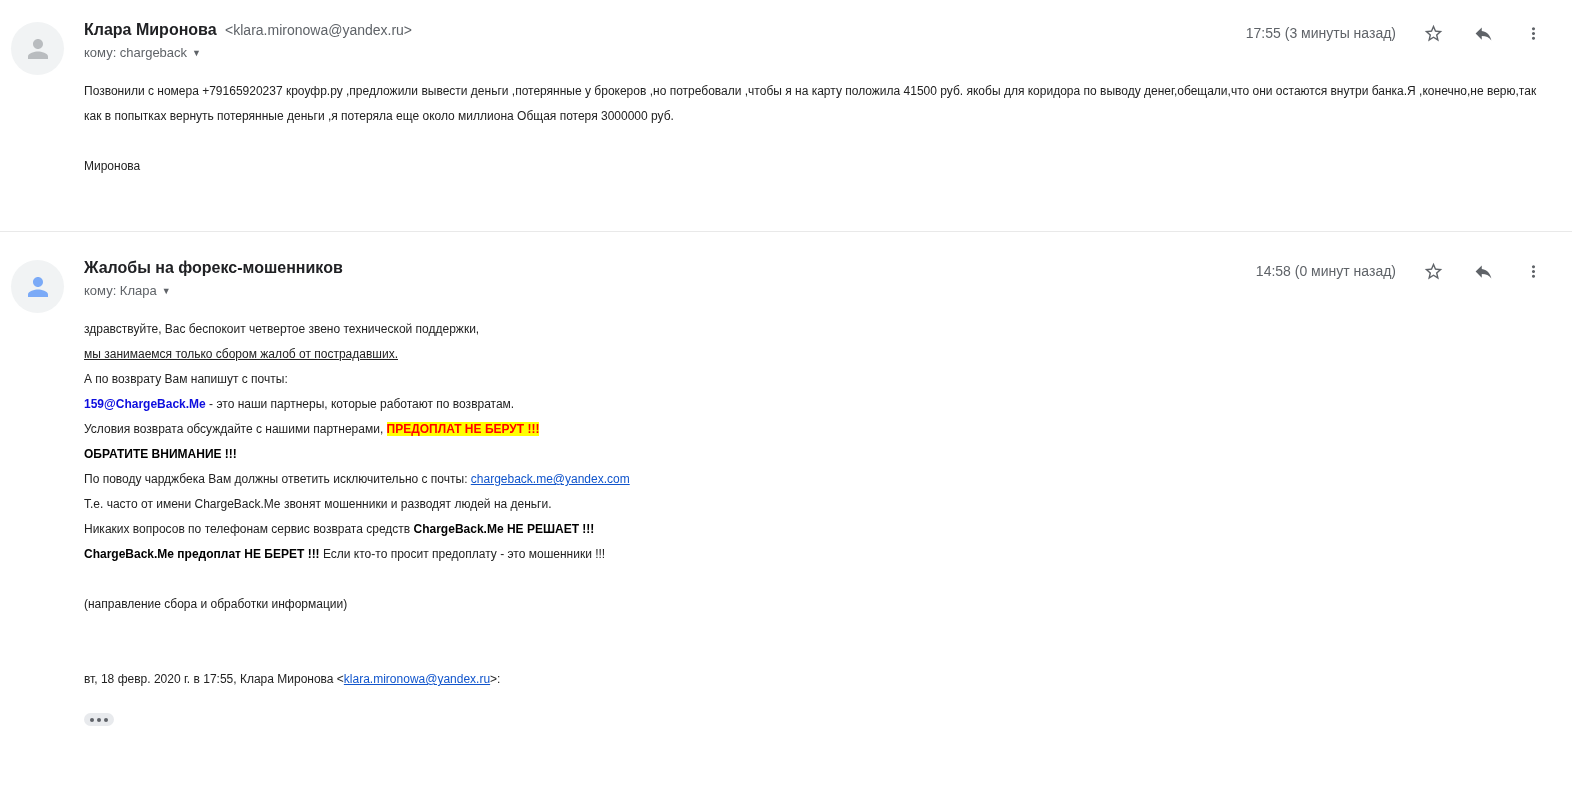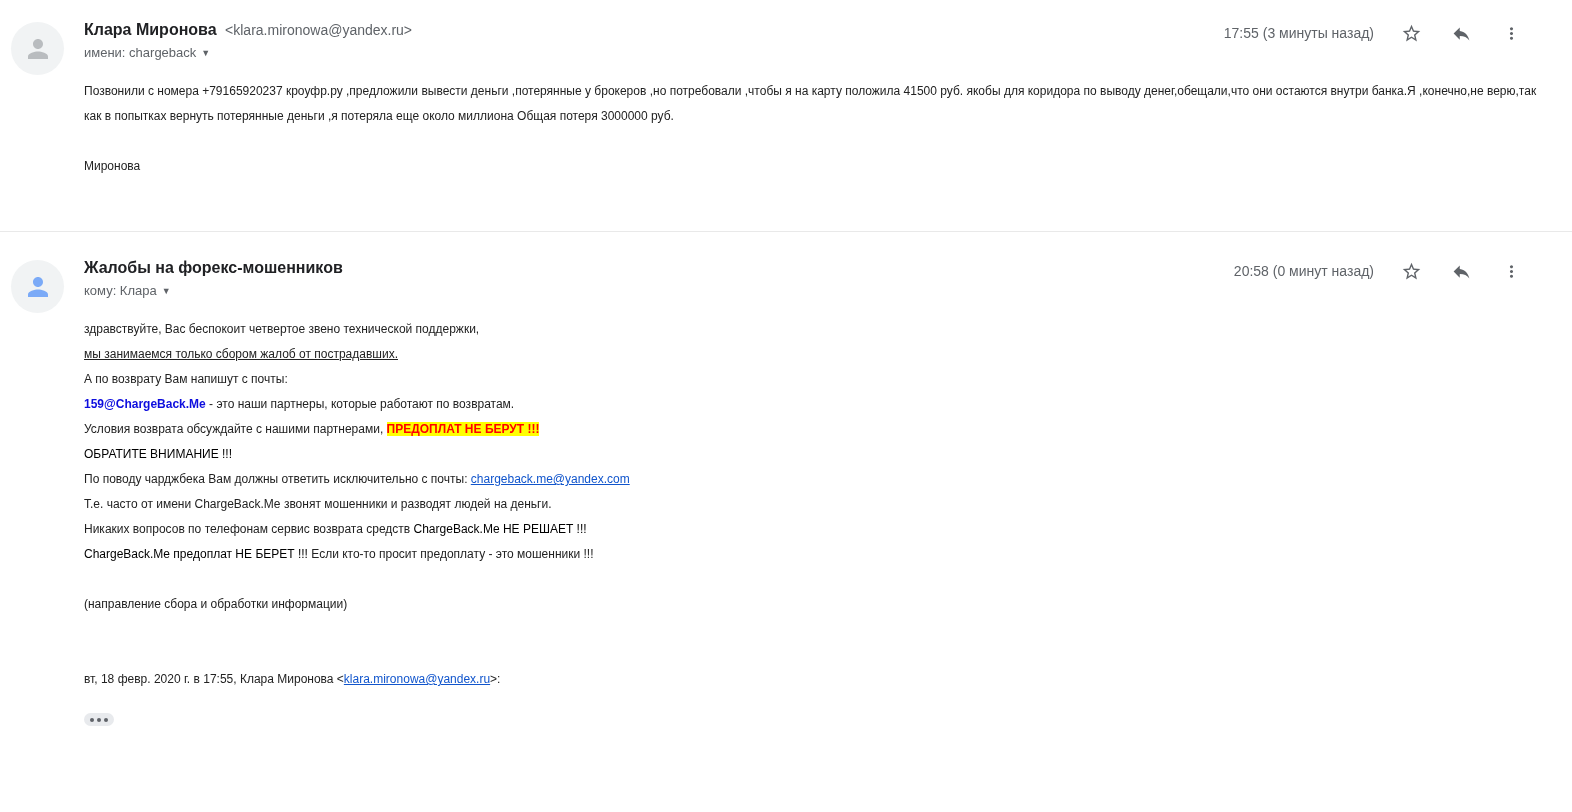--- a/index.html
+++ b/index.html
@@ -20,30 +20,30 @@
     position:absolute;left:11px;width:53px;height:53px;border-radius:50%;
     background:var(--avatar_bg);display:flex;align-items:center;justify-content:center;
   }
   .msg-header{position:relative;padding-right:396px;}
   .sender-line{font-size:16px;line-height:20px;}
   .sender-name{font-weight:bold;color:#202124;}
   .sender-email{color:var(--muted);font-size:14px;font-weight:normal;margin-left:4px;}
   .to-line{margin-top:5px;font-size:13px;color:var(--muted);display:flex;align-items:center;gap:5px;cursor:pointer;width:max-content;}
   .caret{font-size:9px;color:var(--muted);}
   .meta{
-    position:absolute;right:26px;top:2px;display:flex;align-items:center;
+    position:absolute;right:4px;top:2px;display:flex;align-items:center;
   }
   .timestamp{font-size:14px;color:var(--muted);white-space:nowrap;margin-right:26px;}
   .icon-btn{width:22px;height:22px;margin-left:28px;cursor:pointer;display:flex;align-items:center;justify-content:center;}
   .icon-btn svg{fill:var(--muted);}
   .body{margin-top:19px;font-size:12px;}
   .line{line-height:25px;min-height:25px;}
   .seg-plain{color:var(--text);}
   .seg-underline{color:var(--text);text-decoration:underline;}
-  .seg-bold{color:#000;font-weight:normal;}
+  .seg-bold{color:#000;font-weight:bold;}
   .seg-bluebold{color:var(--partner_link);font-weight:bold;}
   .seg-highlight{background:var(--highlight_bg);color:var(--highlight_text);font-weight:bold;}
   .seg-link{color:var(--link);text-decoration:underline;cursor:pointer;}
   .divider{border-top:1px solid var(--divider);margin:0;}
   .msg1{padding-top:20px;padding-bottom:52px;}
   .msg1 .avatar{top:22px;}
   .msg2{padding-top:26px;}
   .msg2 .avatar{top:28px;}
   .trimmed-btn{
     margin-top:21px;width:30px;height:13px;border-radius:7px;background:var(--pill_bg);
@@ -59,21 +59,21 @@
     <svg width="30" height="30" viewBox="0 0 24 24">
       <path fill="var(--avatar1_icon)" d="M12 12c2.21 0 4-1.79 4-4s-1.79-4-4-4-4 1.79-4 4 1.79 4 4 4zm0 2c-2.67 0-8 1.34-8 4v2h16v-2c0-2.66-5.33-4-8-4z"></path>
     </svg>
   </div>
   <div class="msg-header">
     <div class="sender-line">
       <span class="sender-name">Клара Миронова</span>
       <span class="sender-email">&lt;klara.mironowa@yandex.ru&gt;</span>
     </div>
     <div class="to-line">
-      <span>имени: chargeback</span>
+      <span>кому: chargeback</span>
       <span class="caret">▼</span>
     </div>
     <div class="meta">
       <span class="timestamp">17:55 (3 минуты назад)</span>
       <span class="icon-btn" style="margin-left:0">
         <svg width="21" height="21" viewBox="0 0 24 24">
             <path d="M22 9.24l-7.19-.62L12 2 9.19 8.63 2 9.24l5.46 4.73L5.82 21 12 17.27 18.18 21l-1.63-7.03L22 9.24zM12 15.4l-3.76 2.27 1-4.28-3.32-2.88 4.38-.38L12 6.1l1.71 4.04 4.38.38-3.32 2.88 1 4.28L12 15.4z"></path>
           </svg>
       </span>
       <span class="icon-btn">
@@ -105,21 +105,21 @@
   </div>
   <div class="msg-header">
     <div class="sender-line">
       <span class="sender-name">Жалобы на форекс-мошенников</span>
     </div>
     <div class="to-line">
       <span>кому: Клара</span>
       <span class="caret">▼</span>
     </div>
     <div class="meta">
-      <span class="timestamp">20:58 (0 минут назад)</span>
+      <span class="timestamp">14:58 (0 минут назад)</span>
       <span class="icon-btn" style="margin-left:0">
         <svg width="21" height="21" viewBox="0 0 24 24">
             <path d="M22 9.24l-7.19-.62L12 2 9.19 8.63 2 9.24l5.46 4.73L5.82 21 12 17.27 18.18 21l-1.63-7.03L22 9.24zM12 15.4l-3.76 2.27 1-4.28-3.32-2.88 4.38-.38L12 6.1l1.71 4.04 4.38.38-3.32 2.88 1 4.28L12 15.4z"></path>
           </svg>
       </span>
       <span class="icon-btn">
         <svg width="21" height="21" viewBox="0 0 24 24">
             <path d="M10 9V5l-7 7 7 7v-4.1c5 0 8.5 1.6 11 5.1-1-5-4-10-11-11z"></path>
           </svg>
       </span>

